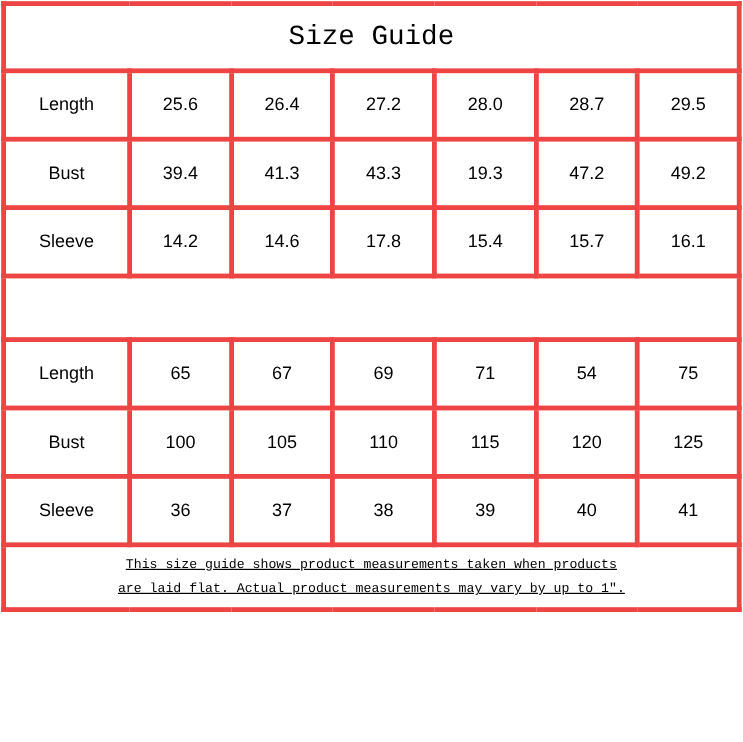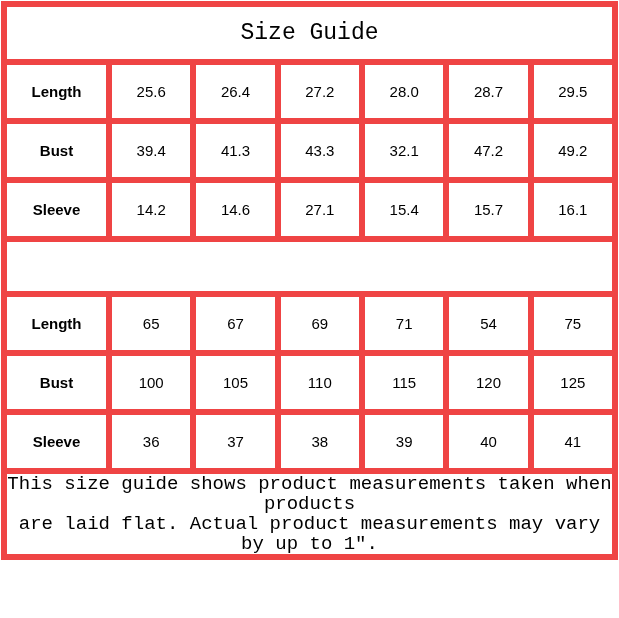--- a/index.html
+++ b/index.html
@@ -15,55 +15,56 @@
   table.size-guide {
     border-collapse: collapse;
     table-layout: fixed;
     width: 617px;
     margin: 1px 0 0 1px;
     background: #ffffff;
     color: #000000;
     font-family: "Liberation Sans", "DejaVu Sans", sans-serif;
   }
   table.size-guide td {
-    border: 6px solid #ef4444;
+    border: 4px solid #ef4444;
     text-align: center;
     vertical-align: middle;
     padding: 0;
     overflow: hidden;
   }
   tr.title-row td {
     height: 52px;
     font-family: "Liberation Mono", "DejaVu Sans Mono", monospace;
     font-size: 23px;
     font-weight: normal;
     letter-spacing: 0px;
   }
   tr.grid-row td {
     height: 53px;
     font-size: 15px;
   }
   tr.grid-row td.head {
     font-weight: bold;
   }
   tr.grid-row td.label {
-    font-weight: bold;
+    font-weight: normal;
   }
   tr.grid-row td.value {
     font-weight: normal;
   }
   tr.spacer-row td {
     height: 49px;
   }
   tr.footnote-row td {
     height: 50px;
     font-family: "Liberation Mono", "DejaVu Sans Mono", monospace;
-    font-size: 19px;
+    font-size: 11px;
     line-height: 20px;
     font-weight: normal;
+    text-decoration: underline;
   }
   col.c-first { width: 105px; }
 </style>
 </head>
 <body>
 
 <table class="size-guide">
   <colgroup>
     <col class="c-first">
     <col>
@@ -88,30 +89,30 @@
     <td class="value">28.0</td>
     <td class="value">28.7</td>
     <td class="value">29.5</td>
   </tr>
 
   <tr class="grid-row">
     <td class="label">Bust</td>
     <td class="value">39.4</td>
     <td class="value">41.3</td>
     <td class="value">43.3</td>
-    <td class="value">32.1</td>
+    <td class="value">19.3</td>
     <td class="value">47.2</td>
     <td class="value">49.2</td>
   </tr>
 
   <tr class="grid-row">
     <td class="label">Sleeve</td>
     <td class="value">14.2</td>
     <td class="value">14.6</td>
-    <td class="value">27.1</td>
+    <td class="value">17.8</td>
     <td class="value">15.4</td>
     <td class="value">15.7</td>
     <td class="value">16.1</td>
   </tr>
 
   <tr class="spacer-row">
     <td colspan="7"></td>
   </tr>
 
 

